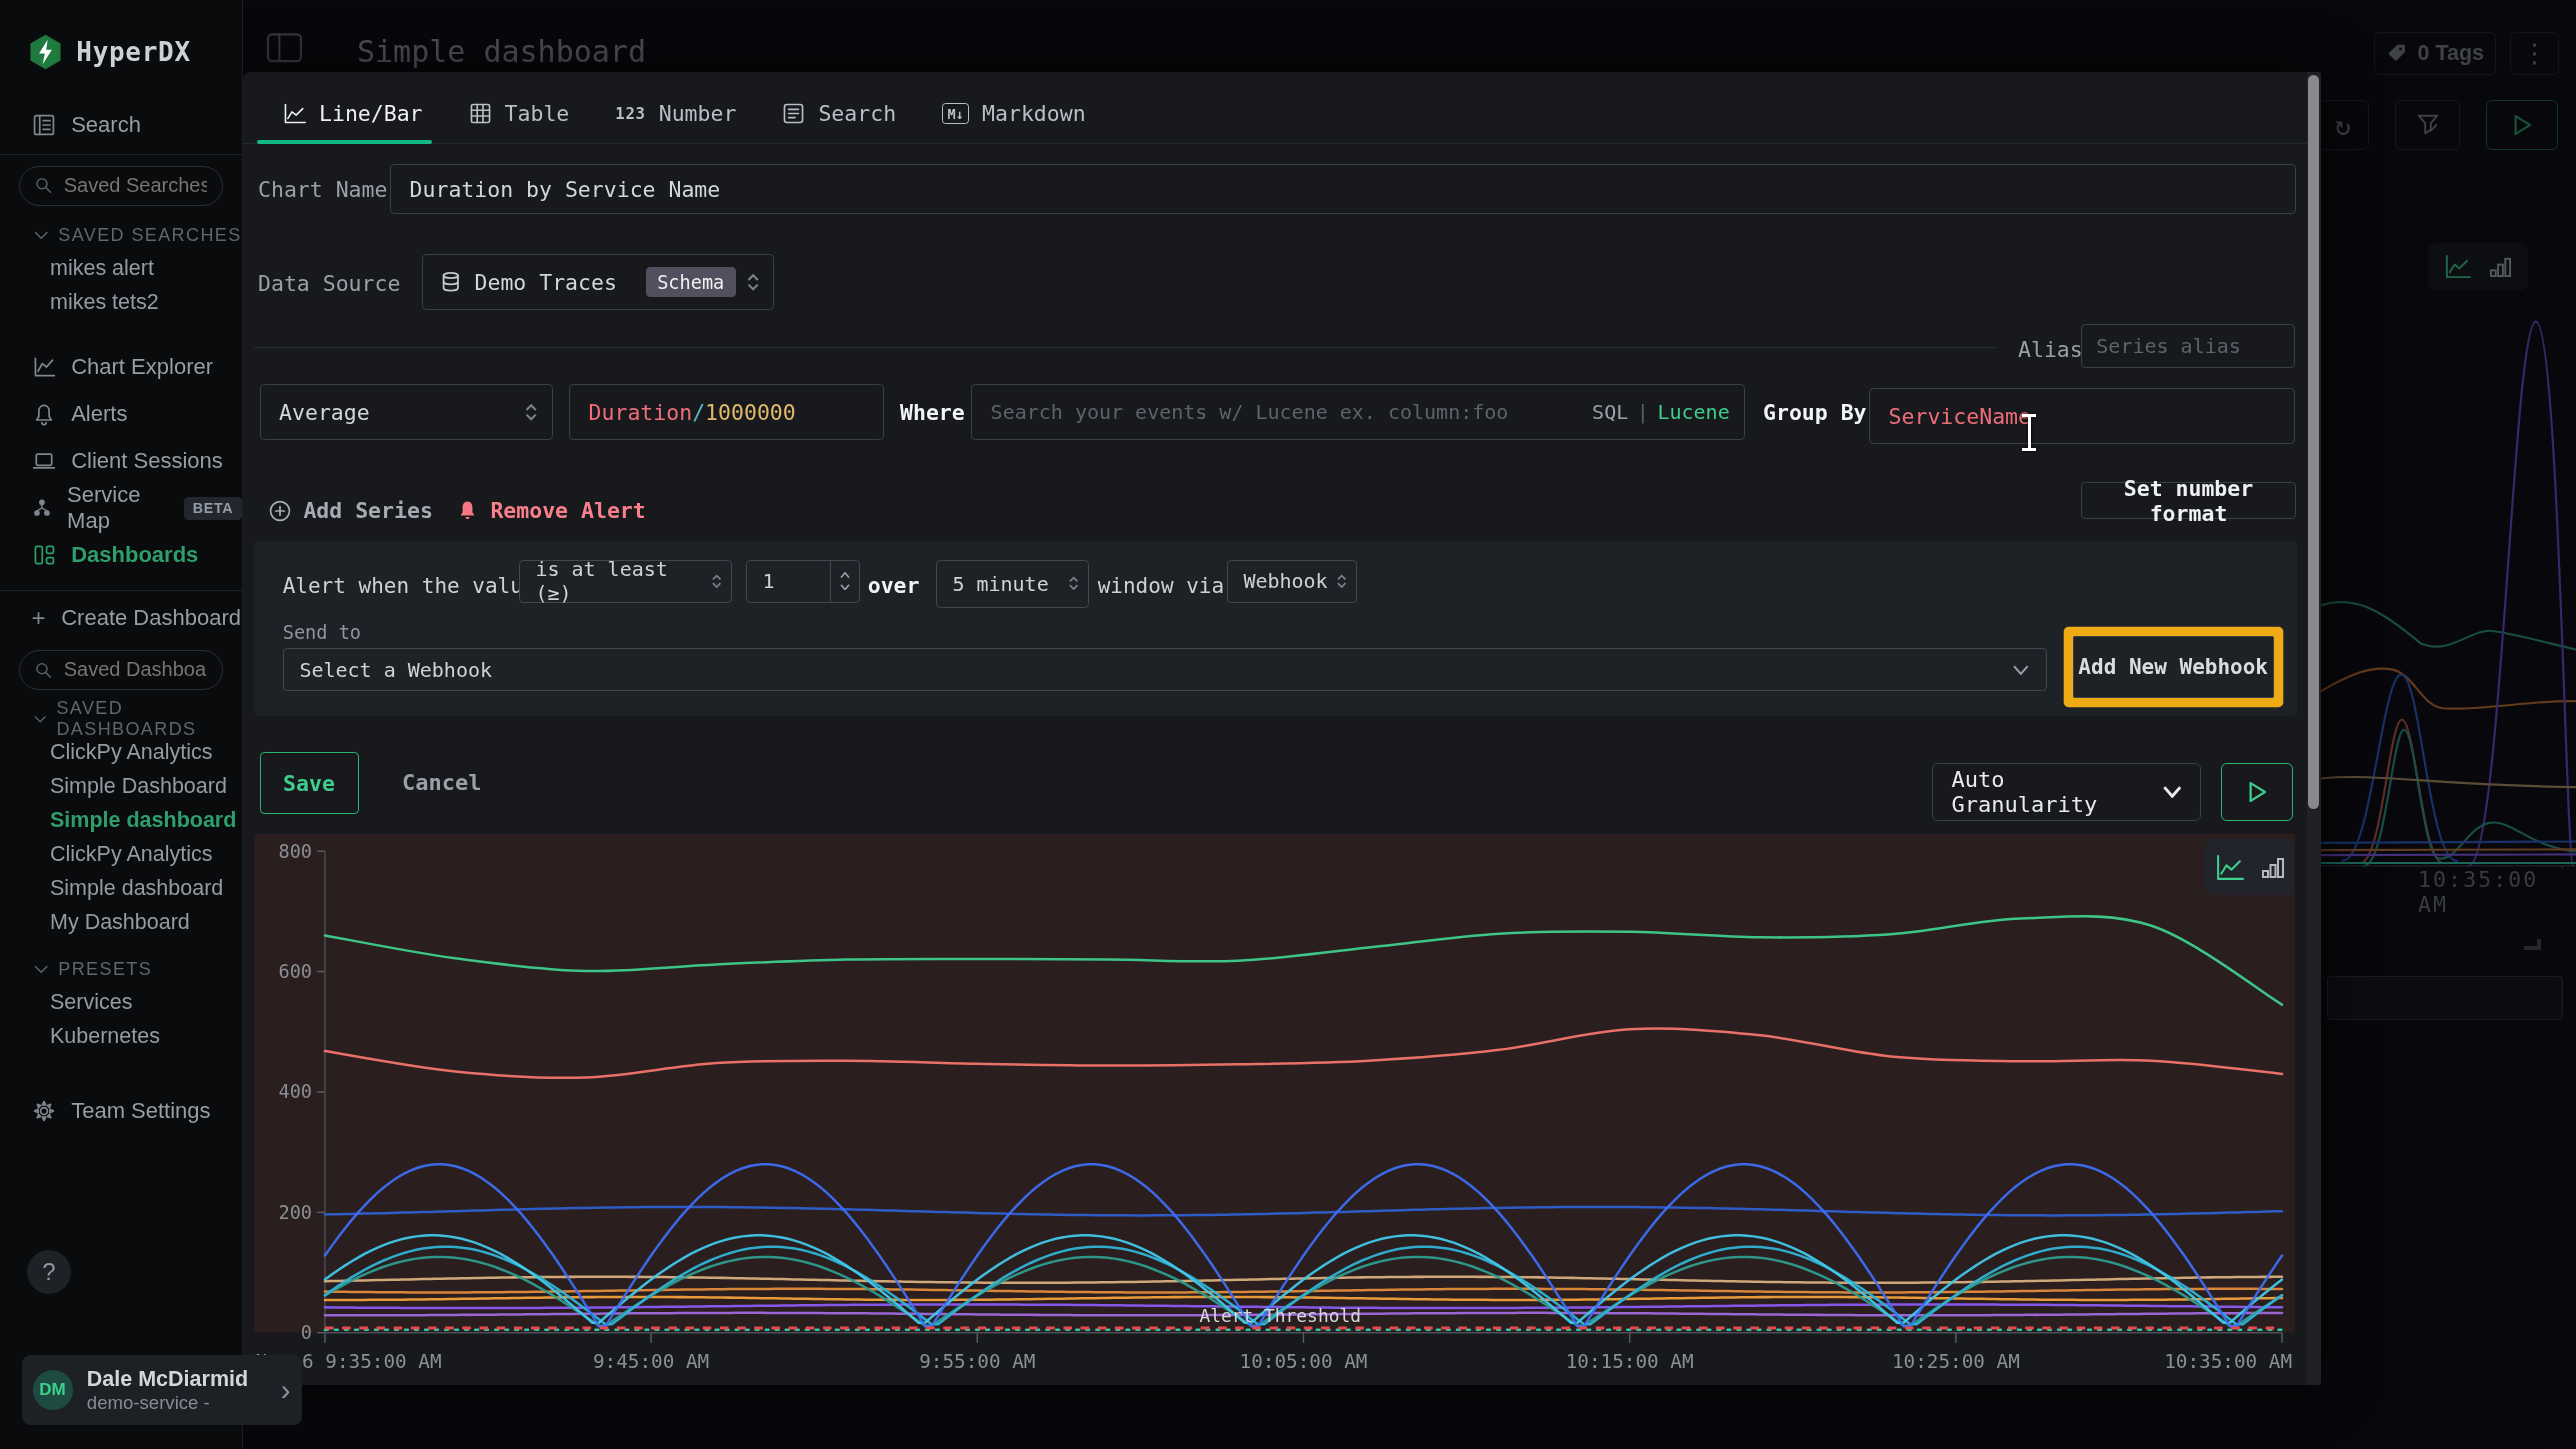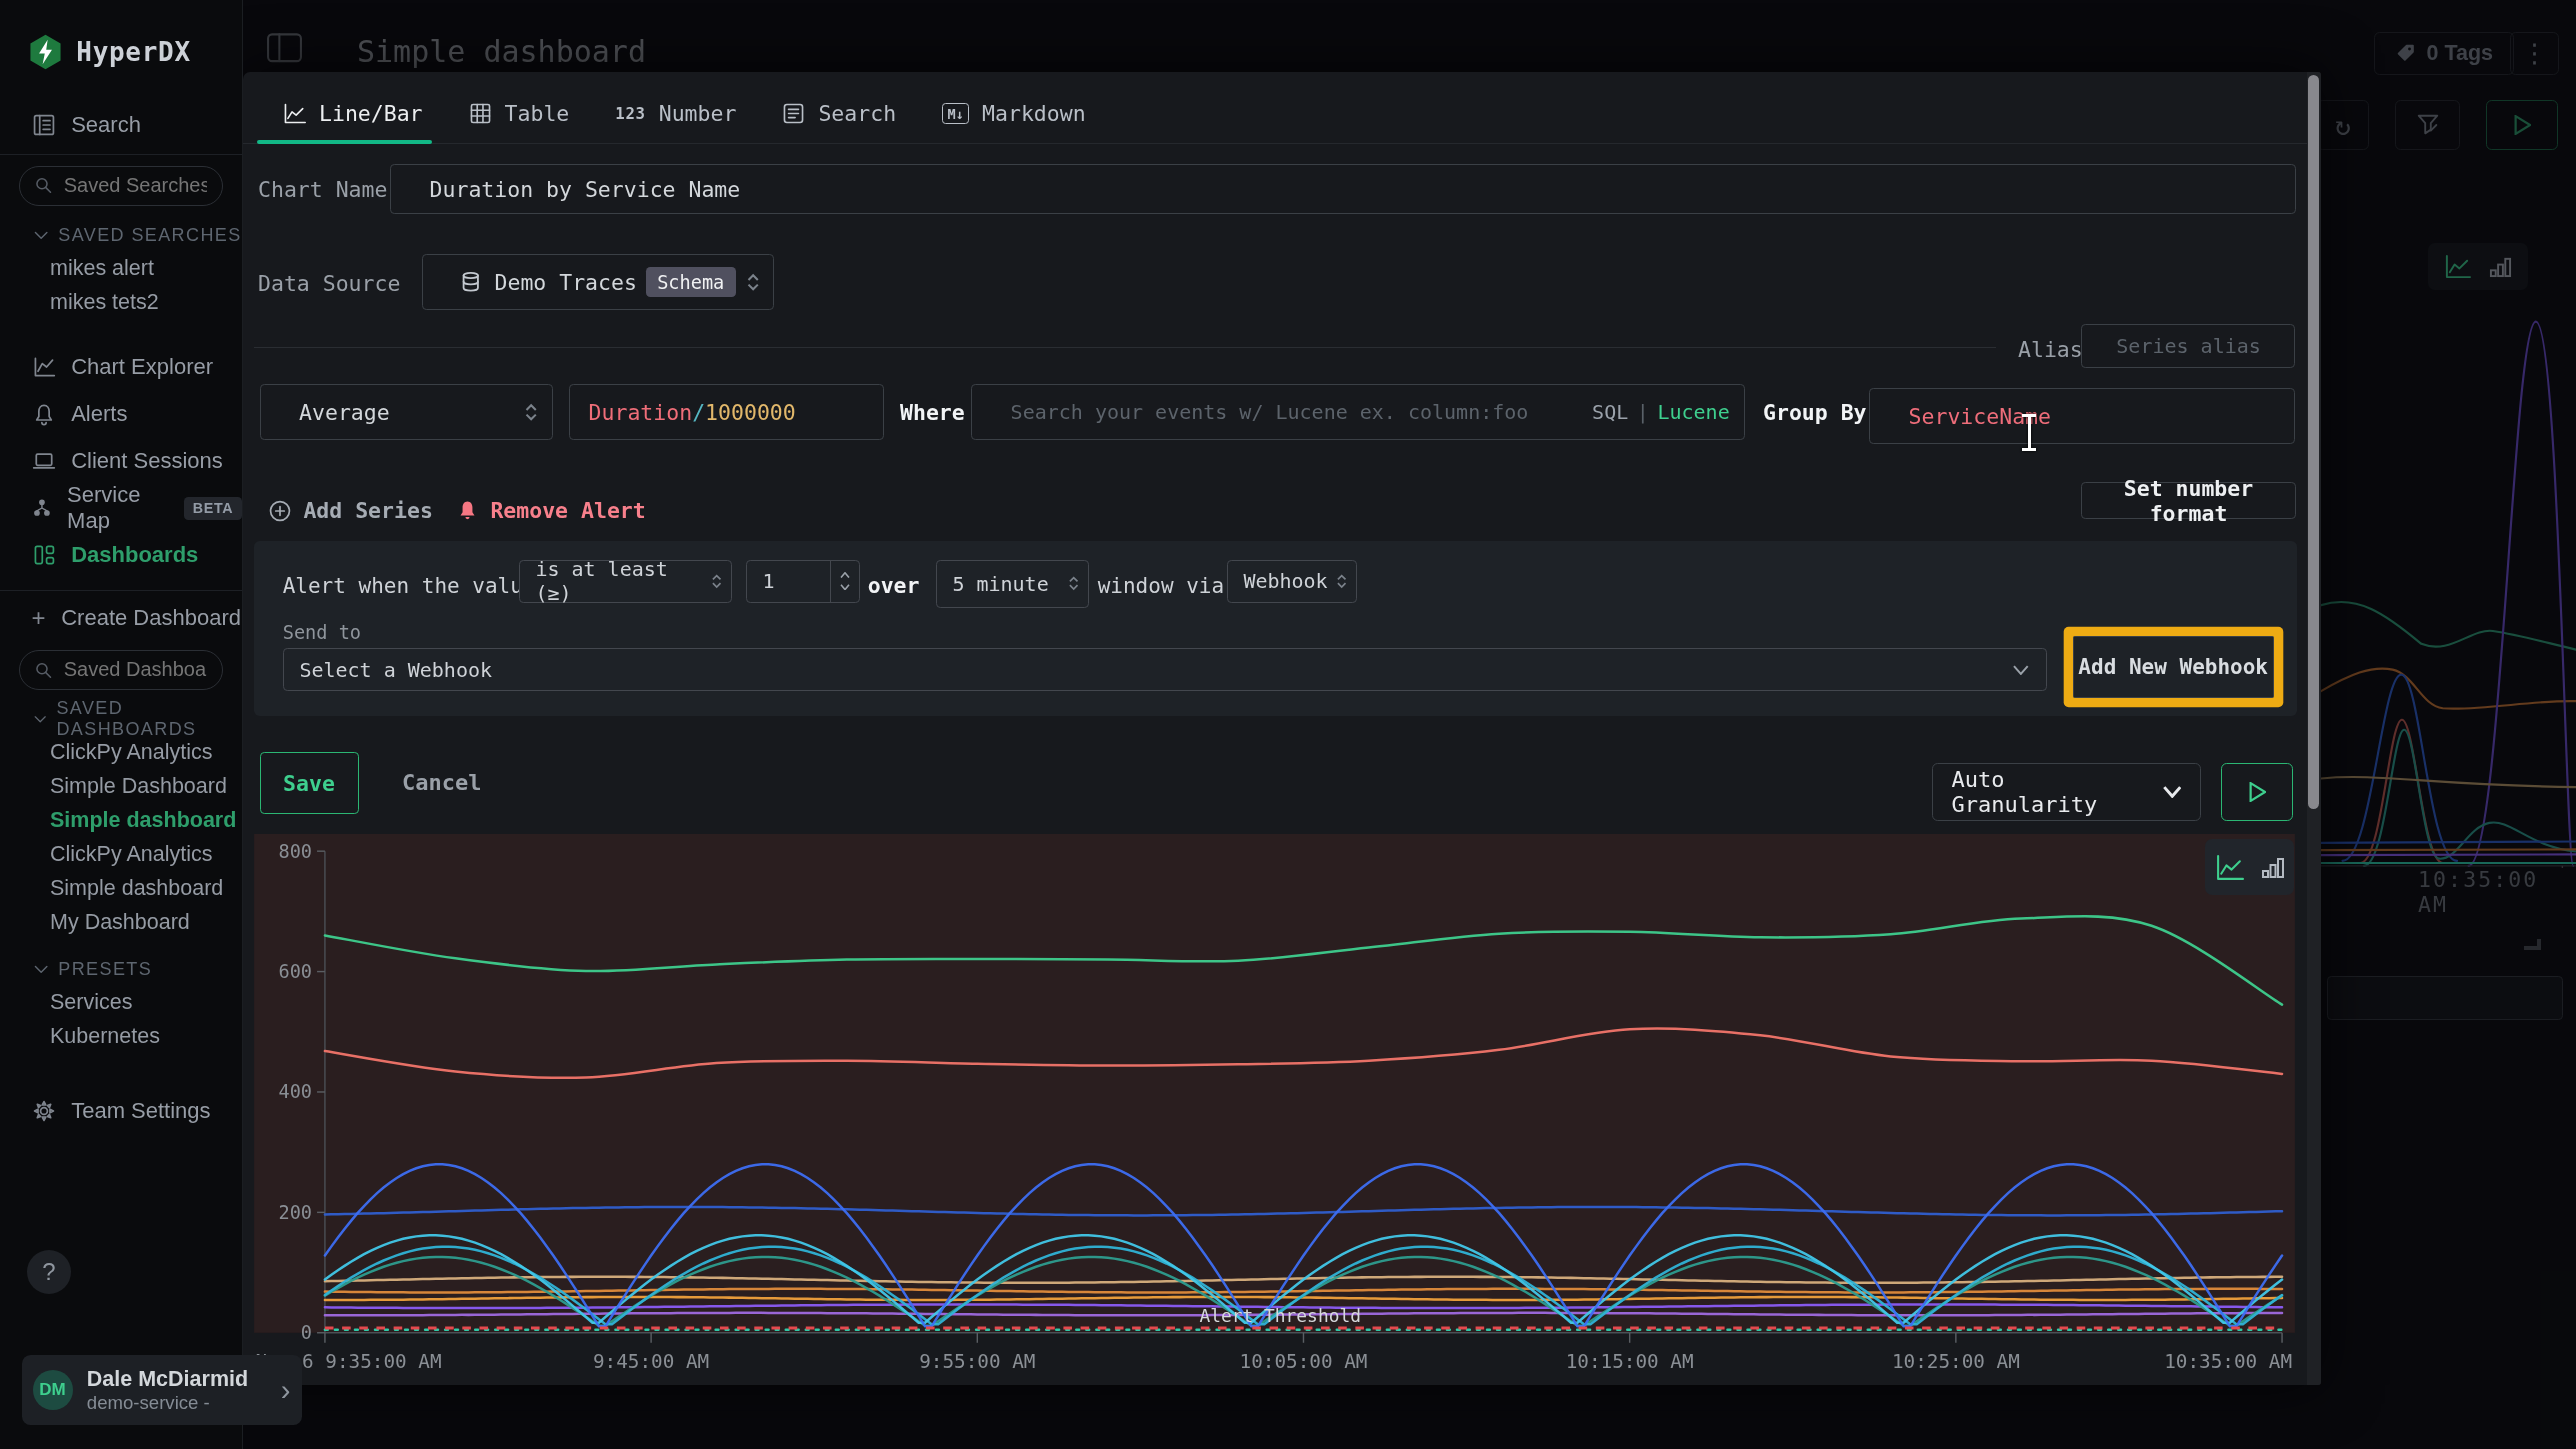--- a/index.html
+++ b/index.html
@@ -43,21 +43,21 @@
   .user-name { font-family:"Liberation Sans",sans-serif; font-weight:bold; font-size:21.5px; color:#d3d7db; }
   .user-sub { font-family:"Liberation Sans",sans-serif; font-size:18.6px; color:#858c95; }
   .user-chev { margin-left:auto; color:#8f969f; font-size:29px; font-family:"Liberation Sans",sans-serif; }
 
   
   .main-bg { position:absolute; left:243px; top:0; width:2333px; height:1450px; z-index:1; }
   .collapse-btn { position:absolute; left:23px; top:31.5px; width:37px; height:37px; color:#6b7076; cursor:pointer; }
   .page-title { position:absolute; left:114px; top:34px; font-size:30px; color:#9da2a8; }
   .hbtn { position:absolute; border:1.4px solid #26292e; border-radius:5.7px; display:flex;
     align-items:center; justify-content:center; gap:10px; color:#7c838c; cursor:pointer; }
-  .tags-btn { left:2131px; top:31.5px; width:140px; height:43px;
+  .tags-btn { left:2131px; top:31.5px; width:122px; height:43px;
     font-family:"Liberation Sans",sans-serif; font-weight:bold; font-size:21.5px; }
   .kebab-btn { left:2267px; top:31.5px; width:49px; height:43px; font-size:26px; }
   .refresh-btn { left:2074px; top:100px; width:52px; height:50px; font-size:27px; }
   .filter-btn { left:2152px; top:100px; width:65px; height:50px; }
   .runbg-btn { left:2243px; top:100px; width:72px; height:50px; border-color:#1d6b47; color:#2e9e6b; }
   .bg-panel { position:absolute; left:2078px; top:236px; width:255px; height:801px; }
   .bg-toggle { position:absolute; left:107px; top:7.2px; width:100px; height:47px;
     background:#15181c; border-radius:7.2px; display:flex; align-items:center;
     justify-content:center; gap:18.6px; }
   .bg-chart-wrap { position:absolute; left:0; top:77px; width:255px; height:555px; }
@@ -77,21 +77,21 @@
   .tabs { position:absolute; left:0; top:0; width:2064px; height:72px;
     border-bottom:1.4px solid #25282d; display:flex; align-items:flex-end;
     padding:0 0 17px 40px; gap:46px; }
   .tab { display:flex; align-items:center; gap:13px; font-size:21.5px; color:#b9bfc7; cursor:pointer; }
   .tab.active { color:#eceef0; }
   .tab .ic { width:23px; height:23px; }
   .tab-underline { position:absolute; left:14.3px; top:68px; width:175px; height:4.3px;
     background:#12b886; border-radius:2.1px; }
   .flabel { position:absolute; font-size:21.5px; color:#9aa0a8; }
   .box { position:absolute; border:1.4px solid #3b4046; border-radius:4.3px; background:#17191d;
-    display:flex; align-items:center;padding-left:20px; }
+    display:flex; align-items:center; }
   .box input { background:transparent; border:none; outline:none; width:100%;
     font-family:"DejaVu Sans Mono",monospace; font-size:21.5px; color:#d3d7db; padding:0 18.6px; }
   .box input::placeholder { color:#5c636b; }
   .updown { width:14.3px; height:18.6px; stroke:#7b828b; stroke-width:1.8; fill:none; }
   .sel-text { font-size:21.5px; color:#d3d7db; padding-left:18.6px; flex:1; }
   .badge { background:#50505f; color:#f0f1f3; font-size:18.6px; border-radius:4.3px;
     padding:4.3px 11.4px; margin-right:10px; }
   .divline { position:absolute; height:0.7px; background:#2a2d32; }
   .code-field { gap:0; font-size:21.5px; padding-left:18.6px; }
   .tok-field { color:#ef6e79; } .tok-op { color:#56b6c2; } .tok-num { color:#e2b86b; }

